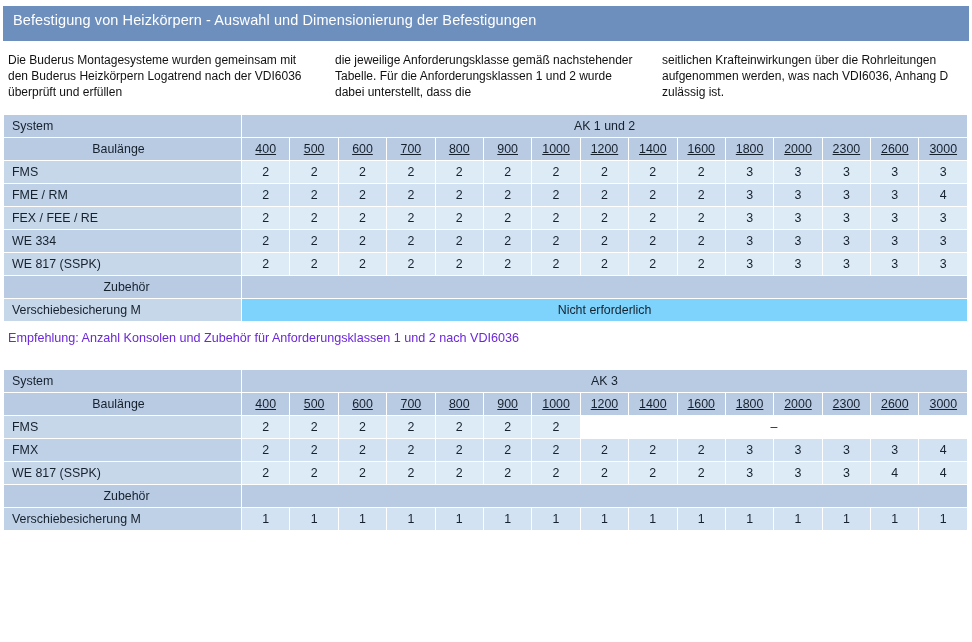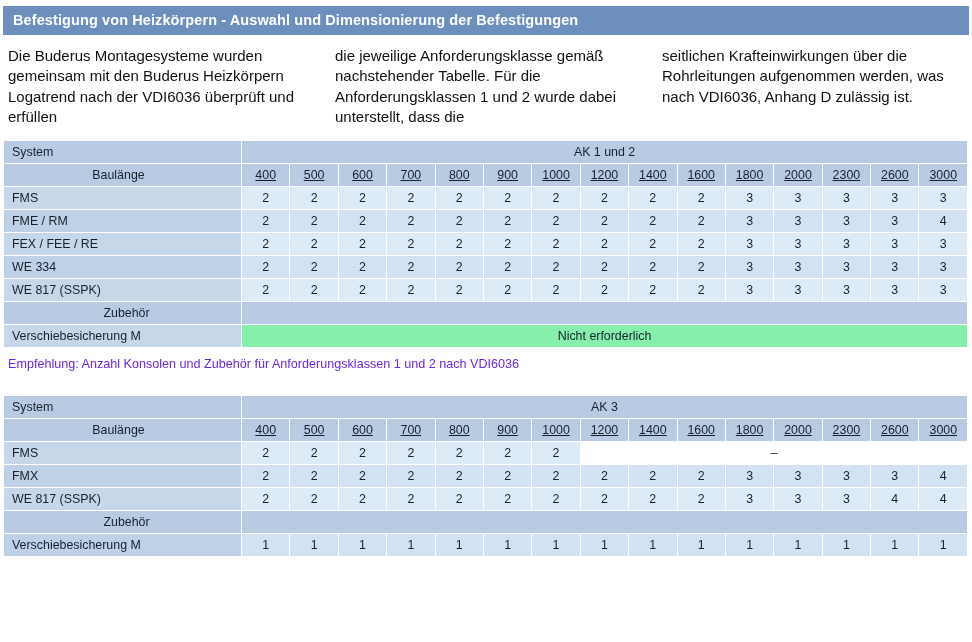--- a/index.html
+++ b/index.html
@@ -21,35 +21,35 @@
     height: 642px;
     padding: 0;
     box-sizing: border-box;
   }
 
   
   .title-bar {
     margin: 6px 3px 0 3px;
     background: #6d8fbe;
     color: #ffffff;
-    font-weight: bold;
+    font-weight: normal;
     font-size: 14.5px;
-    padding: 6px 10px 7px 10px;
+    padding: 6px 10px 13px 10px;
     letter-spacing: 0.1px;
   }
 
   
   .intro {
     display: flex;
     margin: 11px 5px 13px 8px;
     gap: 22px;
   }
   .intro .col {
     flex: 1 1 0;
-    font-size: 15px;
+    font-size: 12px;
     line-height: 1.35;
     color: #111;
   }
   .intro .col p {
     margin: 0;
   }
 
   
   table.grid {
     border-collapse: collapse;
@@ -102,21 +102,21 @@
     background: #ddebf7;
   }
   .c-val-alt {
     background: #d2e2f2;
   }
   .c-blank {
     background: #ffffff;
     border: 1px solid #ffffff;
   }
   .c-span-light {
-    background: #86efac;
+    background: #7dd3fc;
   }
   .c-zubehoer {
     background: #b9cbe3;
     text-align: center;
     padding-left: 8px !important;
   }
   .c-zubehoer-empty {
     background: #b9cbe3;
   }
 

